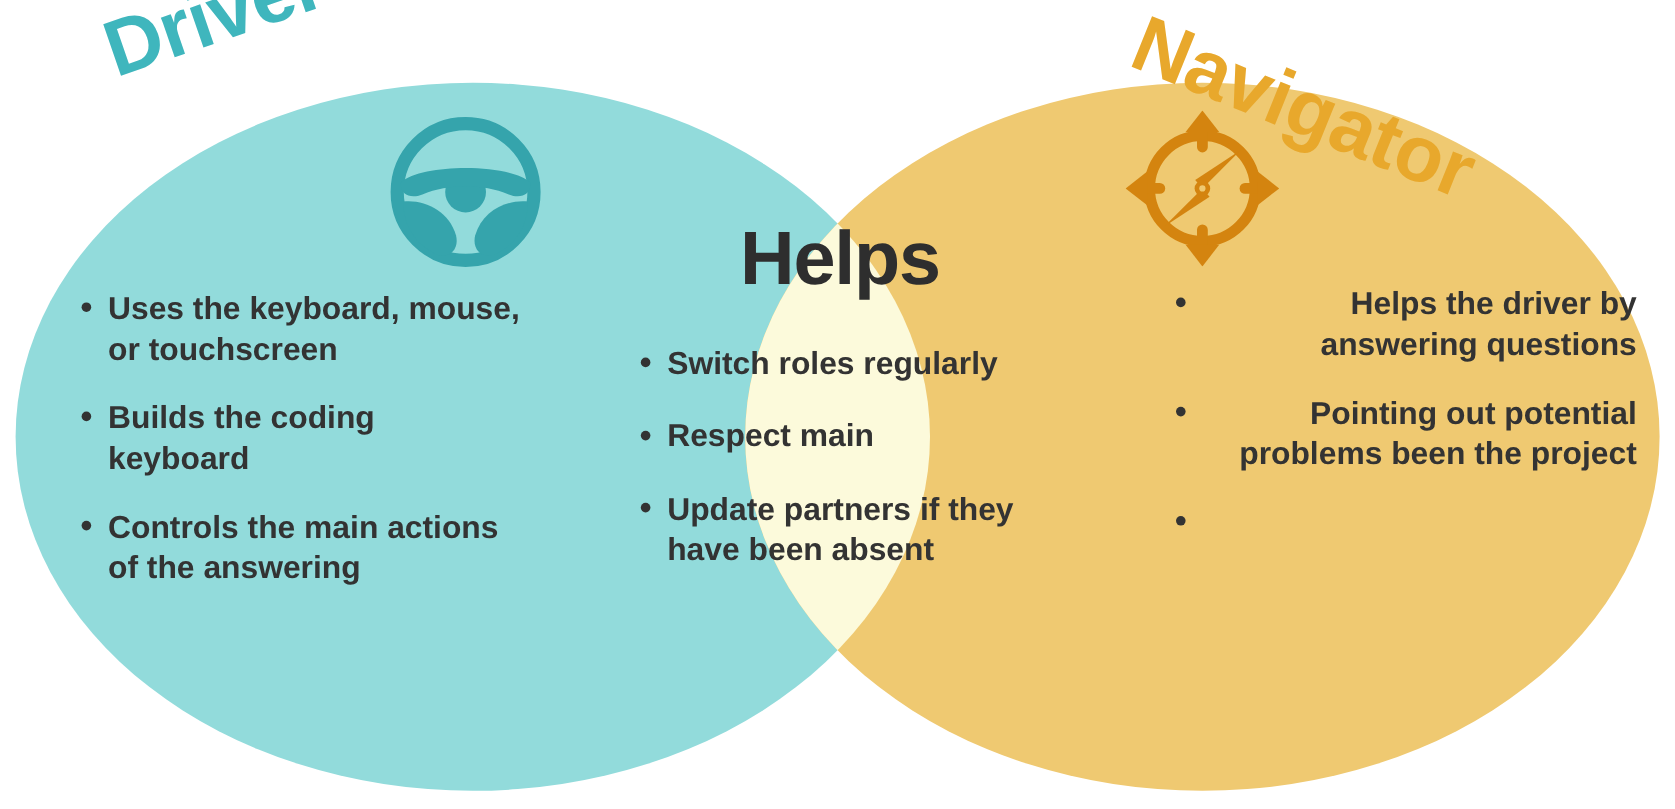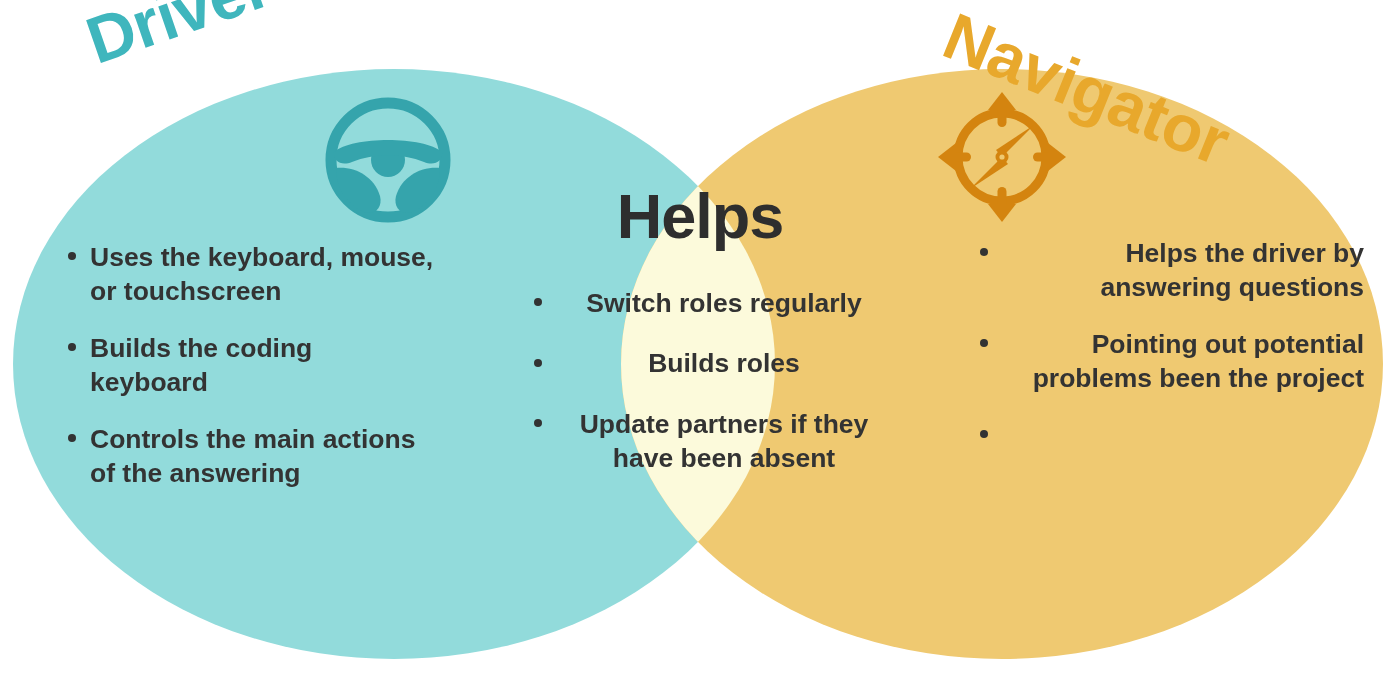--- a/index.html
+++ b/index.html
@@ -126,21 +126,21 @@
   #both-heading {
     color: #2e2e2e;
     font-weight: 700;
     font-size: 63px;
     line-height: 1;
     letter-spacing: -1px;
     margin: 0 0 38px 0;
   }
   #list-both {
     position: static;
-    text-align: center;
+    text-align: left;
     width: 360px;
     margin: 0 auto;
     padding-left: 24px;
   }
   #list-both li { margin-bottom: 26px; }
 </style>
 </head>
 <body>
 
 <div id="venn-stage">
@@ -234,21 +234,21 @@
   <div id="both-block">
     <div id="both-heading">Helps</div>
     <div class="lobe-text" id="list-both">
       <ul>
         <li>
           <span class="bullet-dot"></span>
           <span>Switch roles regularly</span>
         </li>
         <li>
           <span class="bullet-dot"></span>
-          <span>Builds roles</span>
+          <span>Respect main</span>
         </li>
         <li>
           <span class="bullet-dot"></span>
           <span>Update partners if they have been absent</span>
         </li>
       </ul>
     </div>
   </div>
 
   <div class="lobe-text" id="list-navigator">

